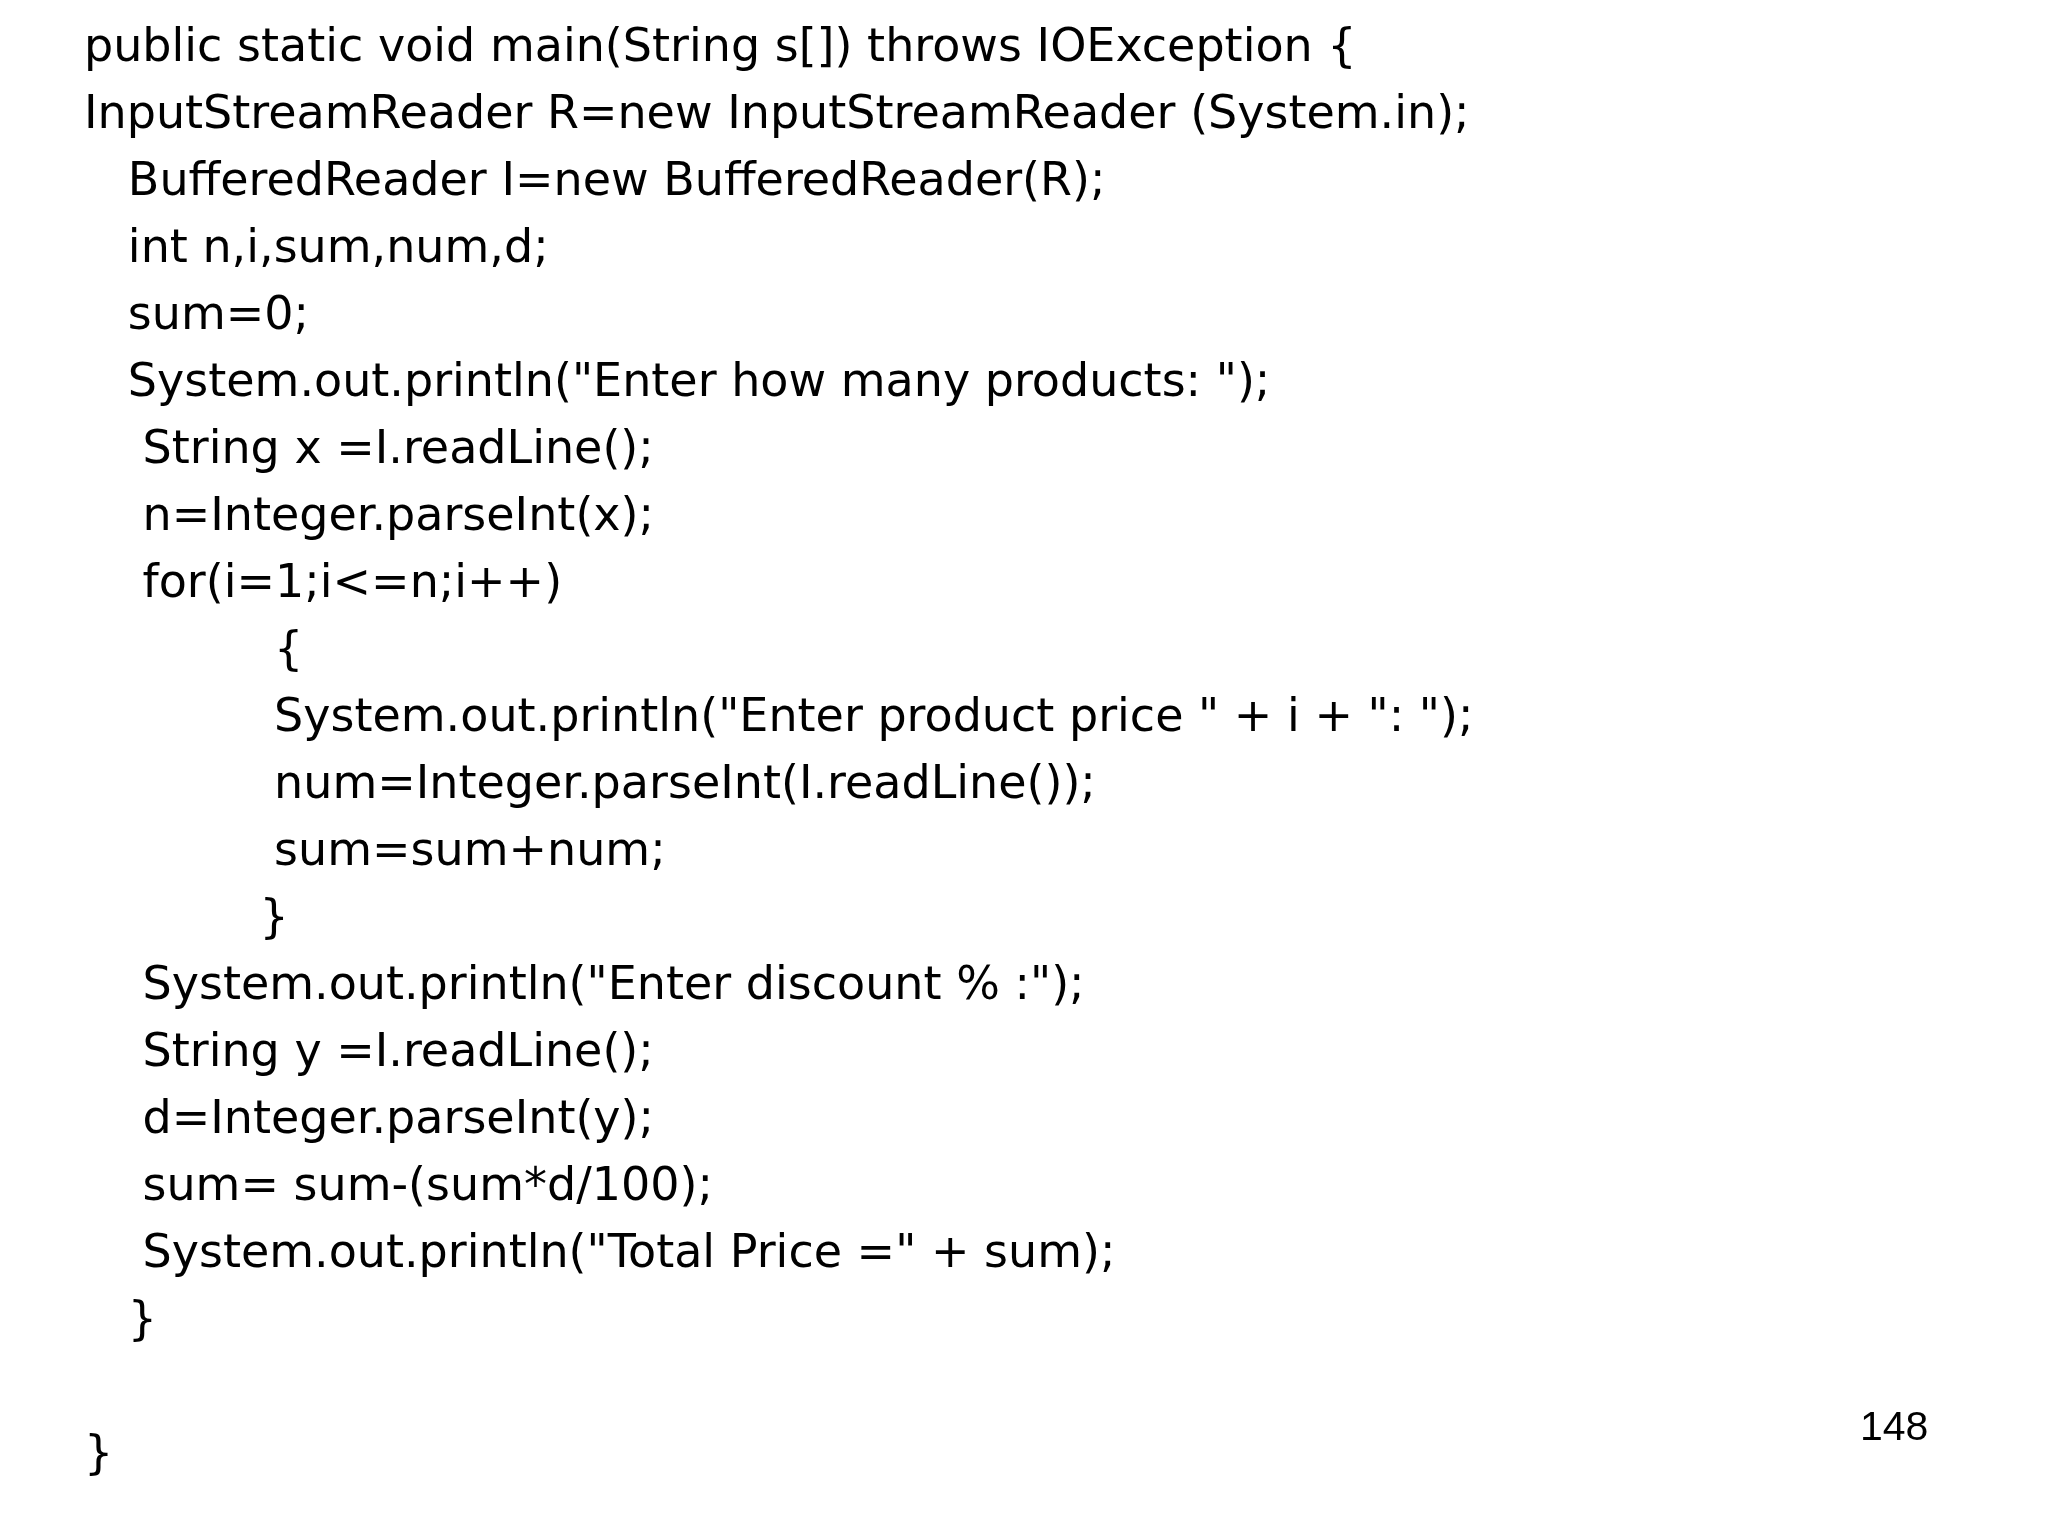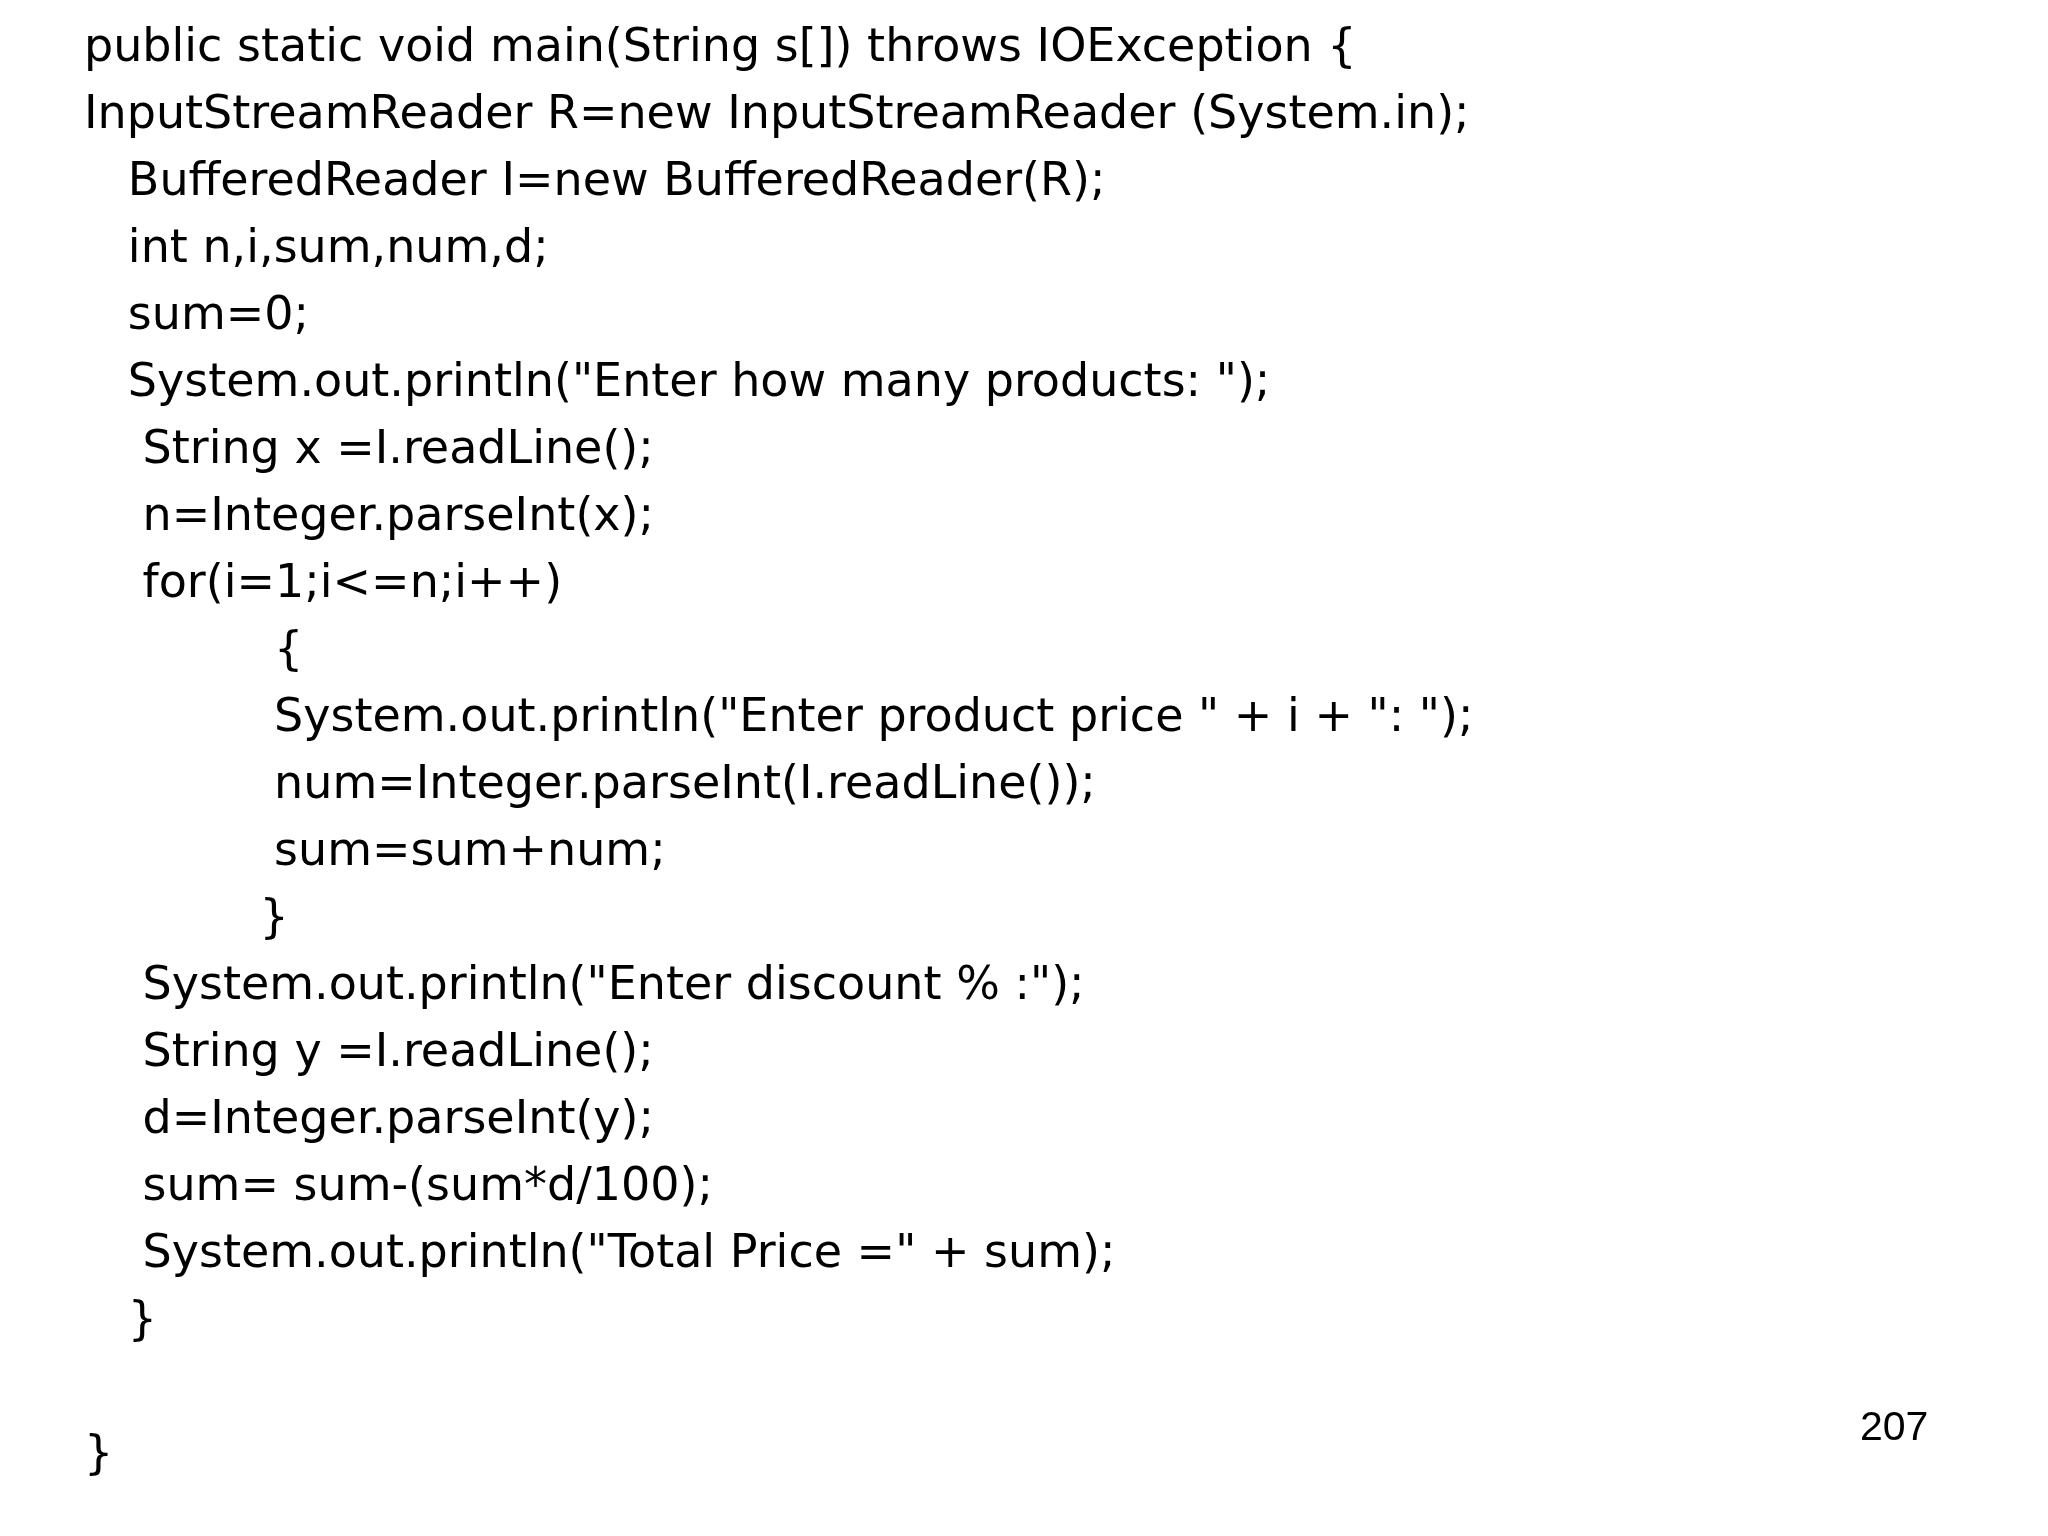--- a/index.html
+++ b/index.html
@@ -40,14 +40,14 @@
     line-height: 1.1;
     font-family: "Liberation Sans", sans-serif;
     color: #000000;
   }
 </style>
 </head>
 <body>
 
 <div class="slide">
   <div class="code-block" id="code-block"><div class="code-line">public static void main(String s[]) throws IOException {</div><div class="code-line">InputStreamReader R=new InputStreamReader (System.in);</div><div class="code-line">   BufferedReader I=new BufferedReader(R);</div><div class="code-line">   int n,i,sum,num,d;</div><div class="code-line">   sum=0;</div><div class="code-line">   System.out.println("Enter how many products: ");</div><div class="code-line">    String x =I.readLine();</div><div class="code-line">    n=Integer.parseInt(x);</div><div class="code-line">    for(i=1;i&lt;=n;i++)</div><div class="code-line">             {</div><div class="code-line">             System.out.println("Enter product price " + i + ": ");</div><div class="code-line">             num=Integer.parseInt(I.readLine());</div><div class="code-line">             sum=sum+num;</div><div class="code-line">            }</div><div class="code-line">    System.out.println("Enter discount % :");</div><div class="code-line">    String y =I.readLine();</div><div class="code-line">    d=Integer.parseInt(y);</div><div class="code-line">    sum= sum-(sum*d/100);</div><div class="code-line">    System.out.println("Total Price =" + sum);</div><div class="code-line">   }</div><div class="code-line">&nbsp;</div><div class="code-line">}</div></div>
-  <div class="page-number">207</div>
+  <div class="page-number">148</div>
 </div>
 
 </body></html>

